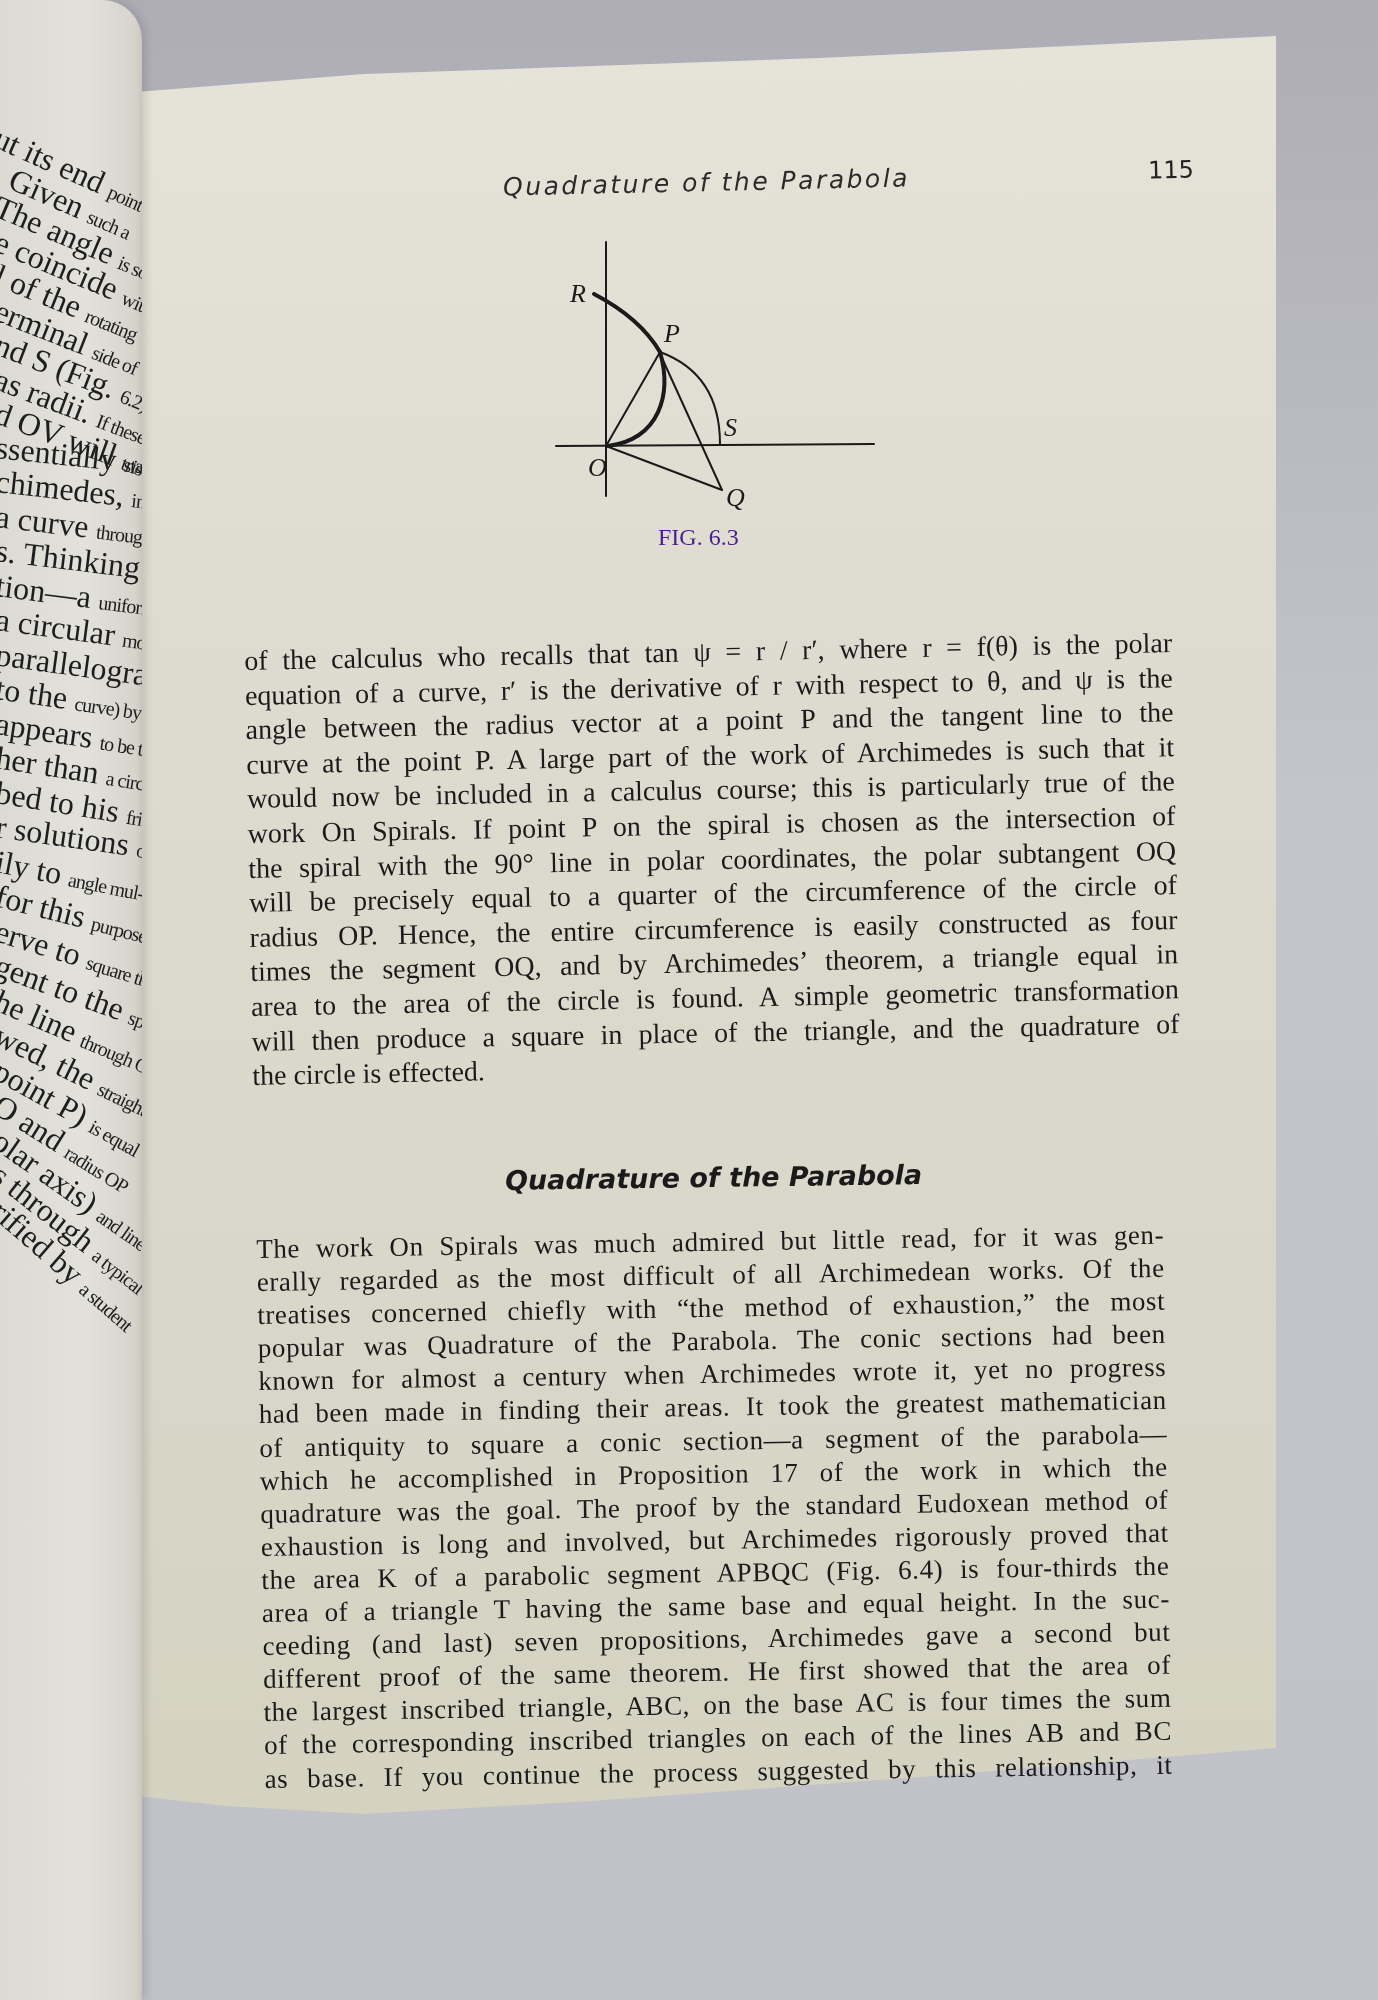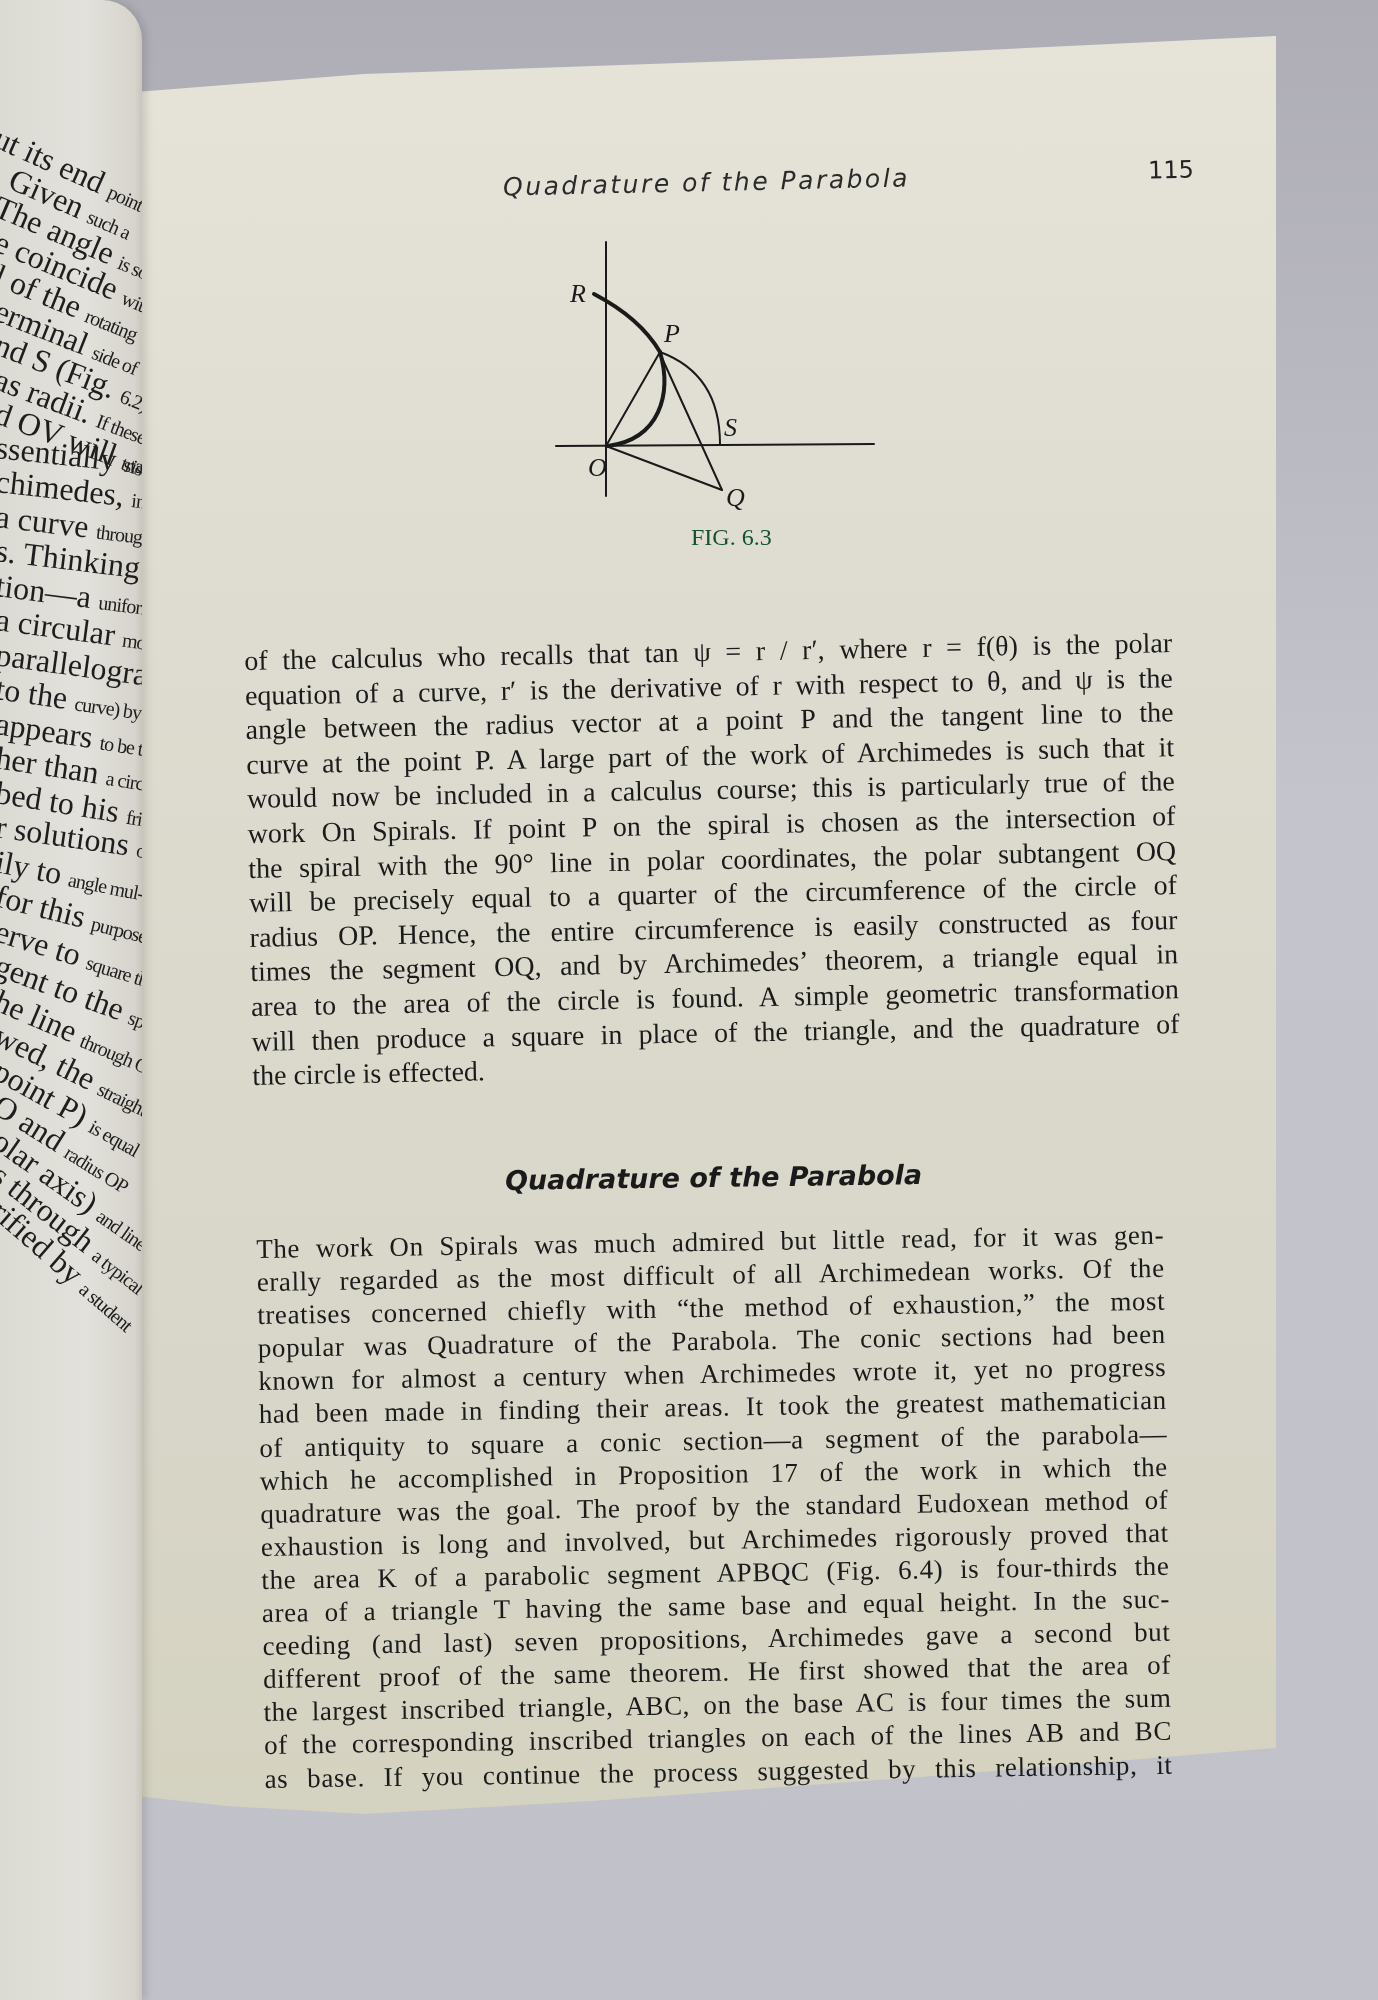--- a/index.html
+++ b/index.html
@@ -39,21 +39,21 @@
     font-size:25px; letter-spacing:2.5px; color:#2a2a2a;
     transform: rotate(-1.3deg);
   }
   .page-number {
     position:absolute; left:1148px; top:156px;
     font-family:"DejaVu Sans", sans-serif; font-size:24px; color:#222;
     transform: rotate(-1.3deg);
   }
   .figure { position:absolute; left:540px; top:234px; width:340px; height:290px; }
   .fig-caption {
-    position:absolute; left:691px; top:524px; font-size:24px; color:#14532d;
+    position:absolute; left:658px; top:524px; font-size:24px; color:#4c1d95;
   }
   .body-text {
     position:absolute; color:#1b1b1b; font-size:28px; line-height:34.6px;
     width:928px; text-align:justify; text-align-last:justify;
   }
   .body-text .line { display:block; white-space:nowrap; }
   .para1 { left:244px; top:644px; transform: rotate(-1.1deg); transform-origin:left top; }
   .para1 .line:last-child { text-align-last:left; }
   .section-heading {
     position:absolute; left:505px; top:1162px;

